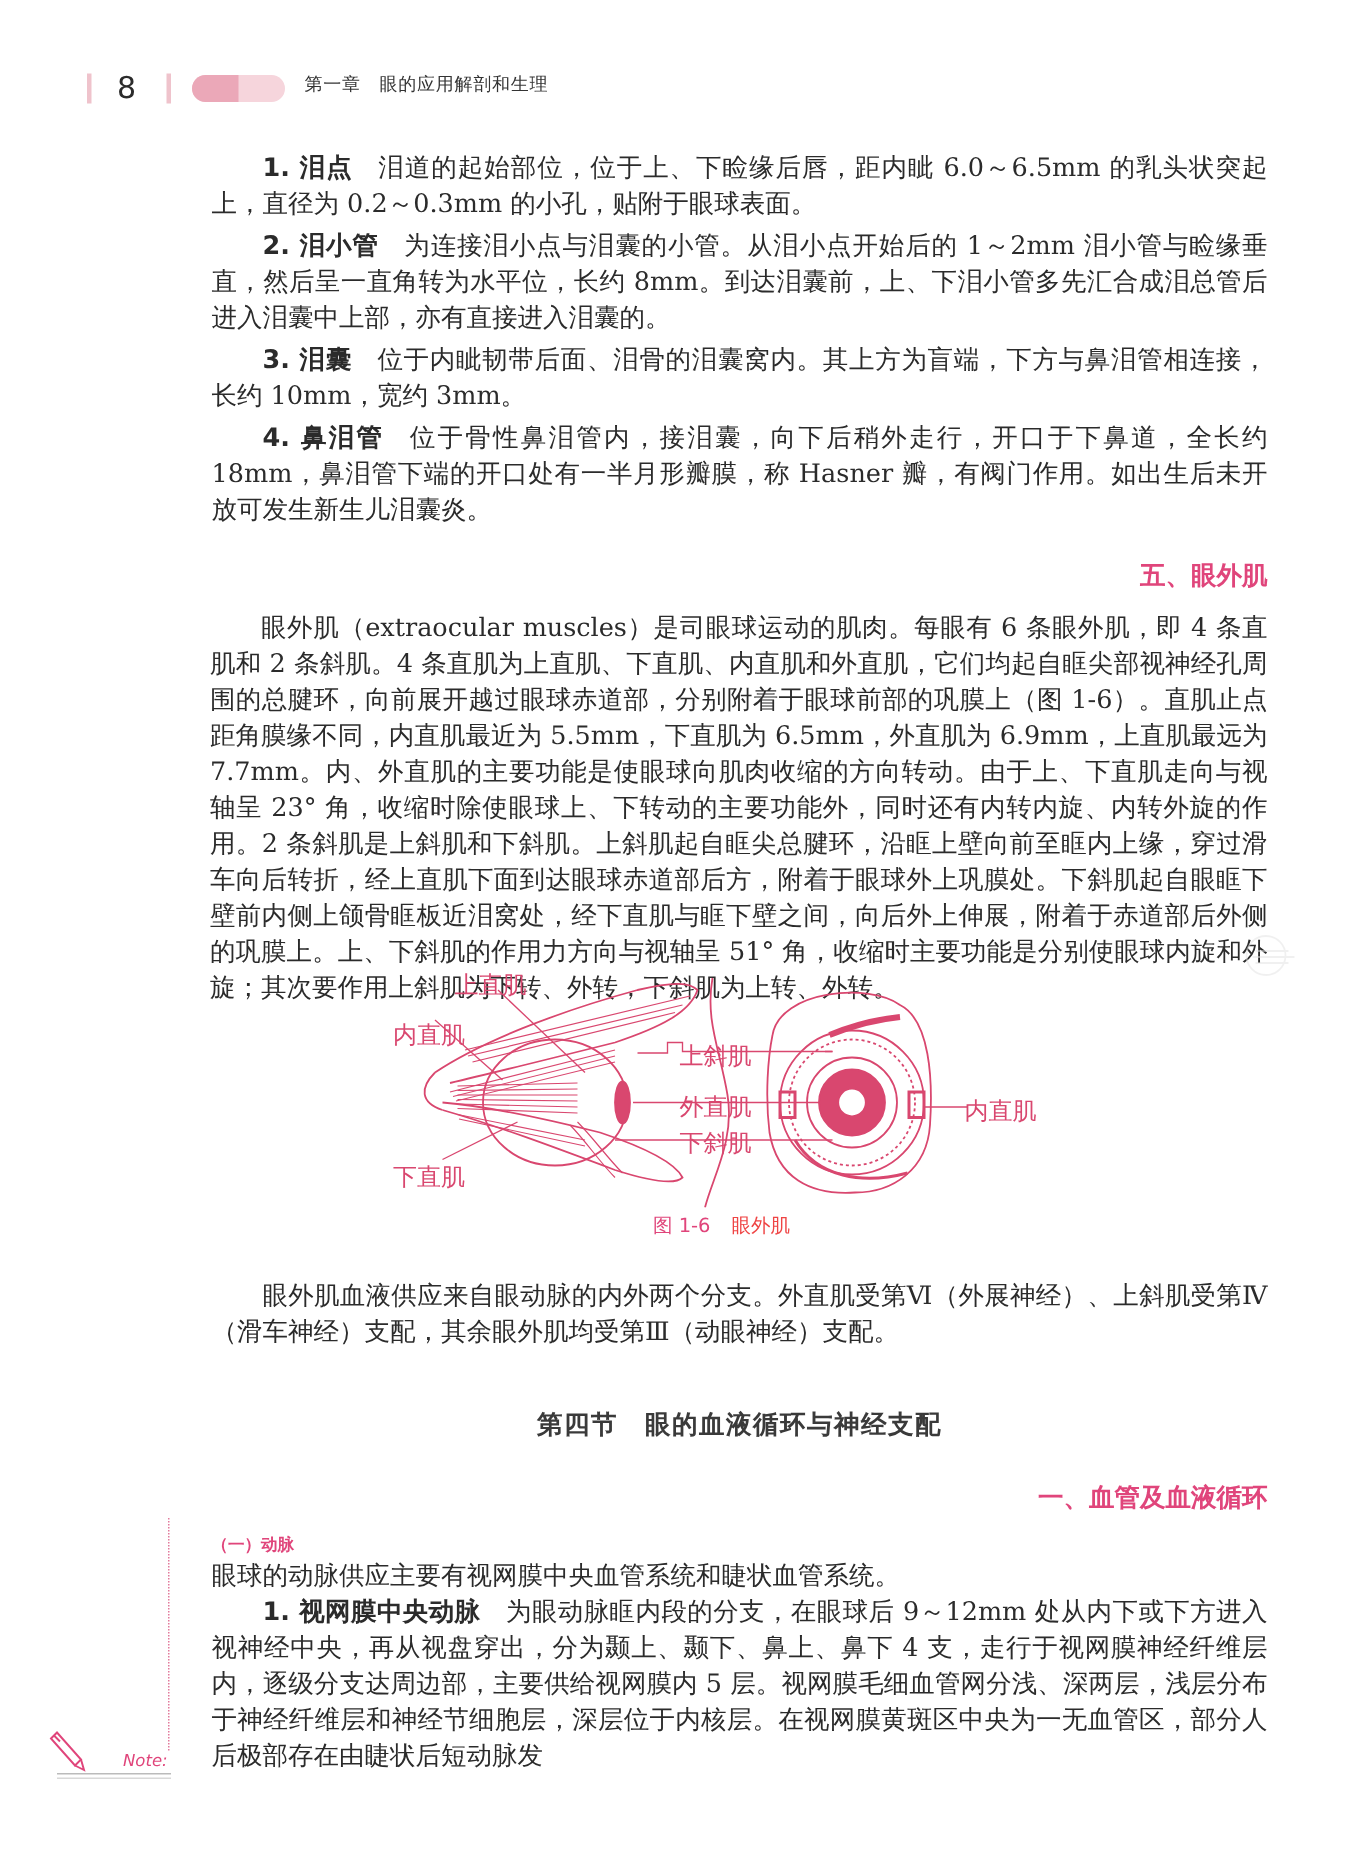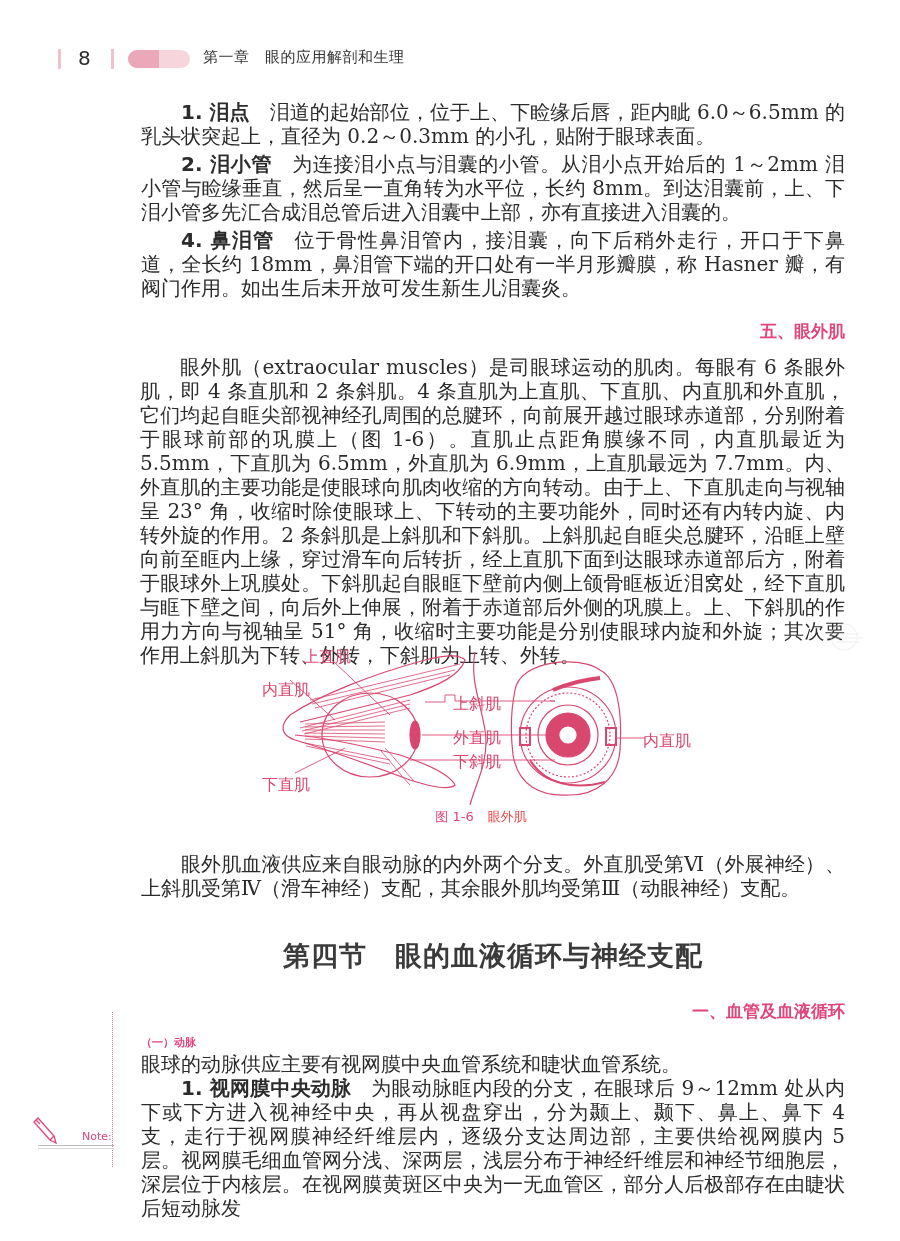--- a/index.html
+++ b/index.html
@@ -13,61 +13,61 @@
   .page-num {
     position: absolute; left: 78px; top: 0px; font-size: 20px;
     font-family: "DejaVu Sans", "Liberation Sans", sans-serif; color: #2b2b2b;
   }
   .pill {
     position: absolute; left: 128px; top: 4px; width: 62px; height: 18px;
     border-radius: 9px; overflow: hidden; background: #f6d5dc;
   }
   .pill .dark { position: absolute; left: 0; top: 0; width: 31px; height: 18px; background: #eba8b8; }
   .chapter {
-    position: absolute; left: 203px; top: 2px; font-size: 15px;
+    position: absolute; left: 203px; top: 2px; font-size: 12px;
     font-family: "DejaVu Sans", "Liberation Sans", sans-serif; color: #333;
     letter-spacing: 0.5px;
   }
   .content { position: absolute; left: 141px; top: 100px; width: 704px; }
   p.para {
-    margin: 0; font-size: 20px; line-height: 24px; text-align: justify;
+    margin: 0; font-size: 17px; line-height: 24px; text-align: justify;
     text-indent: 2em; color: #2b2b2b;
   }
   .lead {
     font-family: "DejaVu Sans", "Liberation Sans", sans-serif; font-weight: bold;
     color: #2b2b2b; margin-right: 1em;
   }
   h3.sec {
     margin: 0; font-family: "DejaVu Sans", "Liberation Sans", sans-serif;
     font-weight: bold; font-size: 17px; color: #e0457b; text-align: right;
   }
   h4.subsec {
     margin: 0; font-family: "DejaVu Sans", "Liberation Sans", sans-serif;
     font-weight: bold; font-size: 11px; color: #e0457b;
   }
   h2.section {
     margin: 0; text-align: center; font-family: "DejaVu Sans", "Liberation Sans", sans-serif;
-    font-weight: bold; font-size: 27px; color: #3a3a3a; letter-spacing: 1px;
+    font-weight: bold; font-size: 17px; color: #3a3a3a; letter-spacing: 1px;
   }
   .figure { position: absolute; left: 250px; top: 640px; width: 450px; height: 190px; }
   .fig-label {
     position: absolute; font-size: 16px; color: #d9476f;
     font-family: "DejaVu Serif", "Liberation Serif", serif; white-space: nowrap;
   }
   .caption {
     position: absolute; left: 0; top: 168px; width: 450px; text-align: center;
     font-family: "DejaVu Sans", "Liberation Sans", sans-serif; font-size: 13px;
   }
   .caption .num { color: #e0457b; margin-right: 14px; margin-left: 12px; }
   .caption .title { color: #ef4444; text-align: center; }
   .margin-line {
     position: absolute; left: 112px; top: 1012px; width: 0; height: 155px;
     border-left: 1.5px dotted #e27a9c;
   }
-  .note-area { position: absolute; left: 30px; top: 1112px; width: 85px; height: 40px; }
+  .note-area { position: absolute; left: 30px; top: 1149px; width: 85px; height: 40px; font-style: italic; }
   .note-label {
     position: absolute; left: 52px; top: 18px; font-size: 11px; color: #e0457b;
     font-family: "DejaVu Sans", "Liberation Sans", sans-serif;
   }
   .note-underline { position: absolute; left: 8px; top: 33px; width: 76px; height: 1px; background: #bbbbbb; }
   .note-underline2 { position: absolute; left: 8px; top: 36px; width: 76px; height: 1px; background: #d8d8d8; }
   .watermark { position: absolute; left: 829px; top: 622px; width: 36px; height: 30px; opacity: 0.5; }
 </style>
 </head>
 <body>
@@ -78,20 +78,21 @@
   <div class="hbar" style="left:111px"></div>
   <div class="pill">
       <div class="dark"></div>
     </div>
   <div class="chapter">第一章　眼的应用解剖和生理</div>
 </div>
 
 <div class="content">
   <p class="para"><span class="lead">1. 泪点</span><span>泪道的起始部位，位于上、下睑缘后唇，距内眦 6.0～6.5mm 的乳头状突起上，直径为 0.2～0.3mm 的小孔，贴附于眼球表面。</span></p>
   <p class="para" style="margin-top:4px"><span class="lead">2. 泪小管</span><span>为连接泪小点与泪囊的小管。从泪小点开始后的 1～2mm 泪小管与睑缘垂直，然后呈一直角转为水平位，长约 8mm。到达泪囊前，上、下泪小管多先汇合成泪总管后进入泪囊中上部，亦有直接进入泪囊的。</span></p>
+  <p class="para" style="margin-top:4px"><span class="lead">3. 泪囊</span><span>位于内眦韧带后面、泪骨的泪囊窝内。其上方为盲端，下方与鼻泪管相连接，长约 10mm，宽约 3mm。</span></p>
   <p class="para" style="margin-top:4px"><span class="lead">4. 鼻泪管</span><span>位于骨性鼻泪管内，接泪囊，向下后稍外走行，开口于下鼻道，全长约 18mm，鼻泪管下端的开口处有一半月形瓣膜，称 Hasner 瓣，有阀门作用。如出生后未开放可发生新生儿泪囊炎。</span></p>
 
   <h3 class="sec" style="margin-top:20px; margin-bottom:12px">五、眼外肌</h3>
   <p class="para" style="margin-left:-1px">眼外肌（extraocular muscles）是司眼球运动的肌肉。每眼有 6 条眼外肌，即 4 条直肌和 2 条斜肌。4 条直肌为上直肌、下直肌、内直肌和外直肌，它们均起自眶尖部视神经孔周围的总腱环，向前展开越过眼球赤道部，分别附着于眼球前部的巩膜上（图 1-6）。直肌止点距角膜缘不同，内直肌最近为 5.5mm，下直肌为 6.5mm，外直肌为 6.9mm，上直肌最远为 7.7mm。内、外直肌的主要功能是使眼球向肌肉收缩的方向转动。由于上、下直肌走向与视轴呈 23° 角，收缩时除使眼球上、下转动的主要功能外，同时还有内转内旋、内转外旋的作用。2 条斜肌是上斜肌和下斜肌。上斜肌起自眶尖总腱环，沿眶上壁向前至眶内上缘，穿过滑车向后转折，经上直肌下面到达眼球赤道部后方，附着于眼球外上巩膜处。下斜肌起自眼眶下壁前内侧上颌骨眶板近泪窝处，经下直肌与眶下壁之间，向后外上伸展，附着于赤道部后外侧的巩膜上。上、下斜肌的作用力方向与视轴呈 51° 角，收缩时主要功能是分别使眼球内旋和外旋；其次要作用上斜肌为下转、外转，下斜肌为上转、外转。</p>
 </div>
 
 <div class="figure">
   <svg width="450" height="165" viewBox="0 0 450 165">
     <g fill="none" stroke="#d9476f" stroke-width="1.2">
 

